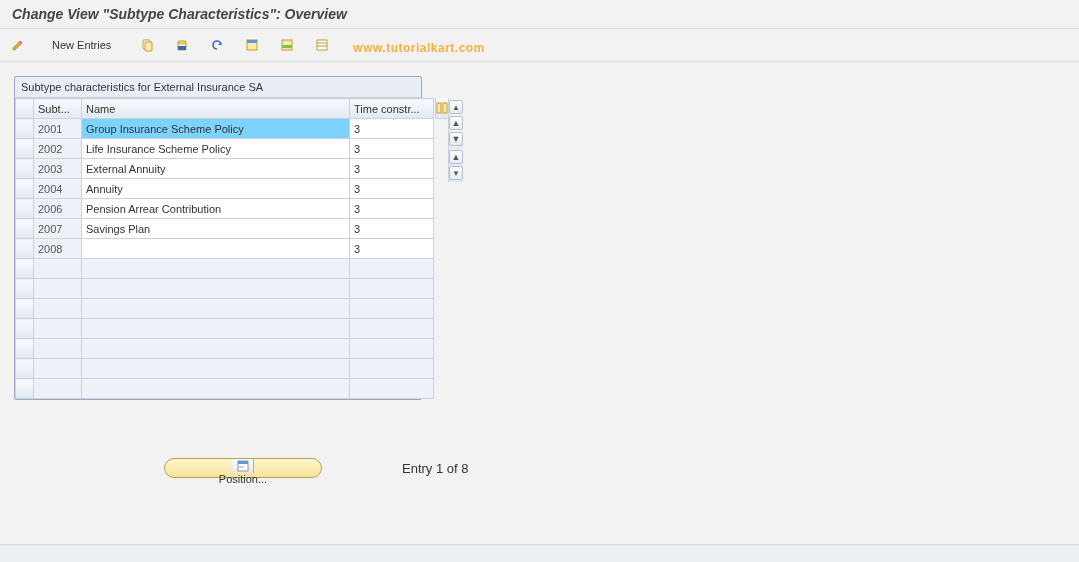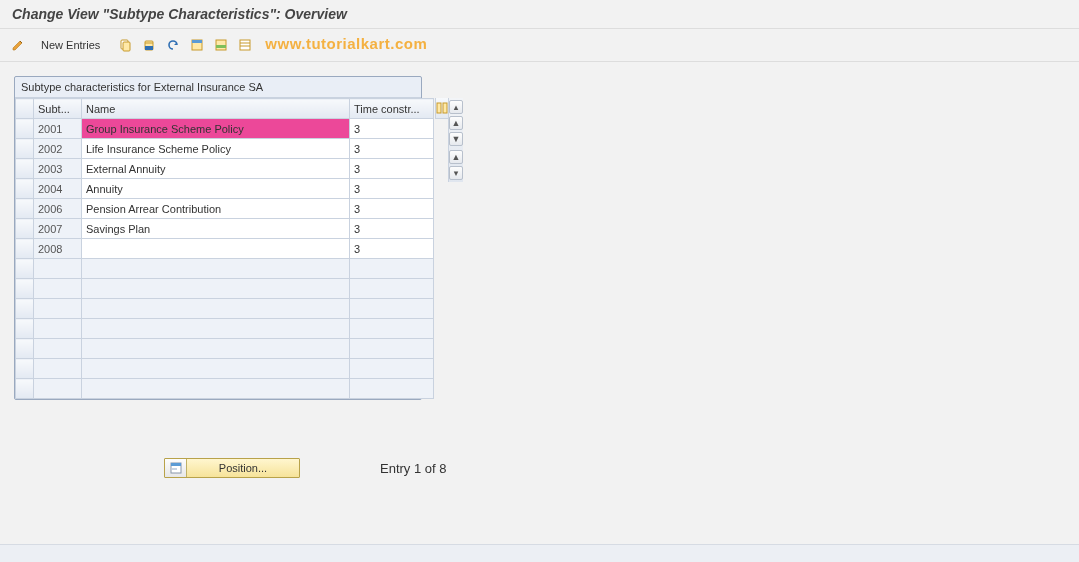--- a/index.html
+++ b/index.html
@@ -21,23 +21,23 @@
       color: #444;
       background: #f2f2f2;
     }
     .sep-line {
       height: 1px;
       background: #ddd;
       margin: 2px 0;
     }
     .toolbar {
       display: flex;
-      align-items: flex-start;
+      align-items: flex-end;
       padding: 4px 8px;
-      gap: 0;
+      gap: 11px;
       background: #f2f2f2;
     }
     .tb-btn {
       display: inline-flex;
       align-items: center;
       justify-content: center;
       height: 20px;
       min-width: 20px;
       padding: 0 2px;
       border: 1px solid transparent;
@@ -55,21 +55,21 @@
       padding: 0 8px;
       border: 1px solid transparent;
       border-radius: 3px;
       margin-right: 6px;
       cursor: pointer;
       font-size: 11px;
       color: #333;
     }
     .watermark {
       color: #f5a623;
-      font-size: 15px;
+      font-size: 12px;
       font-weight: bold;
       letter-spacing: 0.5px;
       margin-left: 6px;
       font-family: Verdana, Arial, sans-serif;
       opacity: 0.85;
     }
     svg { display: block; }
 
     .content-area {
       padding: 12px 14px;
@@ -114,21 +114,21 @@
       width: 18px;
       background: linear-gradient(#f7f9fc, #e3e9f2);
       border-right: 1px solid #c9d2df;
     }
     .col-subt { width: 48px; }
     .col-name { width: 268px; }
     .col-time { width: 84px; }
     .grid td.cell-subt { background: #eef2f8; color:#555; }
     .grid td.cell-empty { background: #eef2f8; }
     .grid td.cell-name, .grid td.cell-time { background: #fff; }
-    .grid td.highlight { background: #ec4899; }
+    .grid td.highlight { background: #7dd3fc; }
     .rglyphcol { width: 20px; border-left:1px solid #c9d2df; display:flex; flex-direction:column; }
     .rglyphcol .hcell {
       height: 21px;
       border-bottom:1px solid #c9d2df;
       display:flex; align-items:center; justify-content:center;
       background: linear-gradient(#f7f9fc, #e3e9f2);
     }
     .rfill { flex:1; background:#eaf0f8; }
     .spacer-col {
       flex:1;
@@ -163,24 +163,25 @@
       margin-top: 58px;
       padding-left: 150px;
       gap: 10px;
     }
     .pos-btn {
       display:flex;
       align-items:center;
       height:20px;
       border:1px solid #b8a24a;
       background: linear-gradient(#fff6cf,#f6e39a);
-      border-radius:1px;
-      width:136px;
+      border-radius:10px;
+      width:158px;
       cursor:pointer;
       font-size:11px;
+      flex-direction:column;
     }
     .pos-btn .icon-box {
       width:22px; height:100%;
       background: linear-gradient(#fdfdfd,#e7e7e7);
       border-right:1px solid #c0b166;
       display:flex;align-items:center;justify-content:center;
     }
     .pos-btn .lbl { flex:1; text-align:center; }
     .entry-lbl {
       margin-left: 70px;

